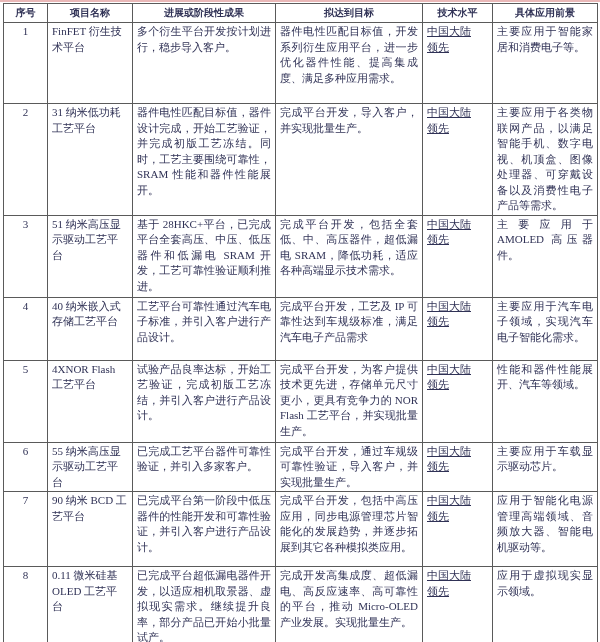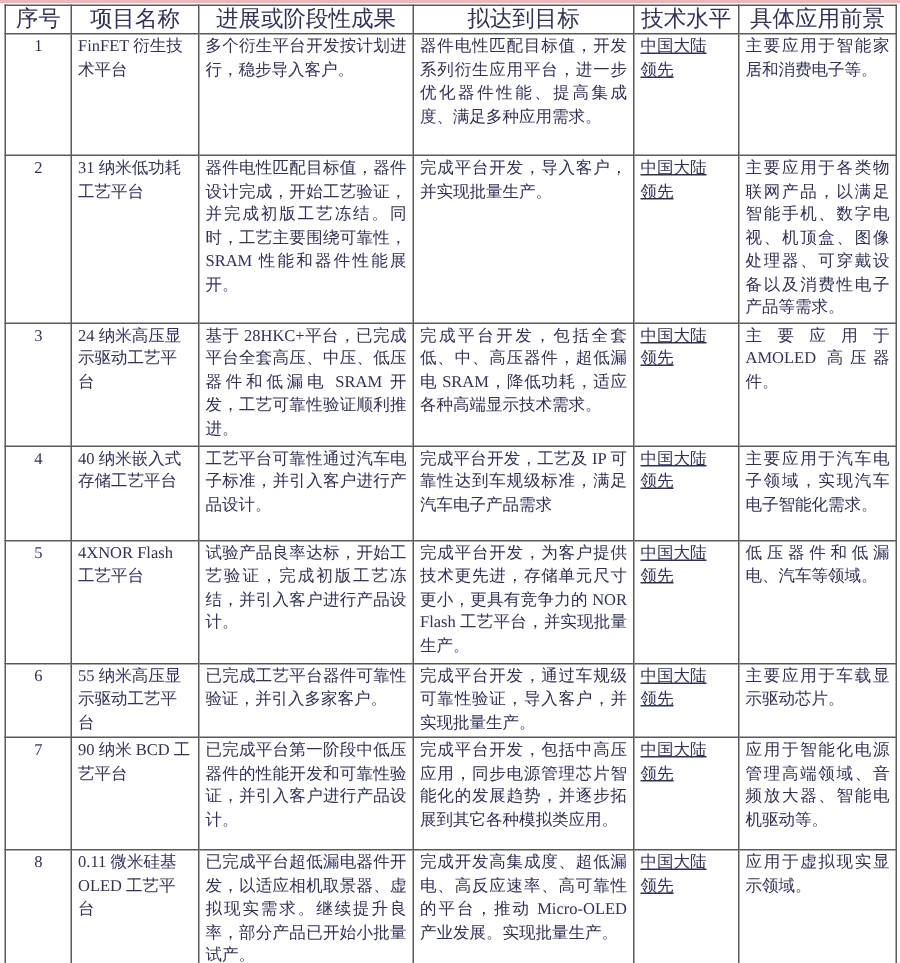--- a/index.html
+++ b/index.html
@@ -33,23 +33,23 @@
     border: 1px solid #5a5a5a;
     vertical-align: top;
     overflow: hidden;
     font-size: 11px;
     line-height: 15.5px;
     padding: 1px 4px;
     box-sizing: border-box;
     word-break: break-word;
   }
   .doc-table th {
-    font-weight: normal;
+    font-weight: bold;
     text-align: center;
-    font-size: 15px;
+    font-size: 10px;
     line-height: 14px;
     padding: 2px 1px;
     vertical-align: middle;
   }
   .cell-no {
     text-align: center;
     padding: 1px 1px;
   }
   .cell-name {
     text-align: left;
@@ -104,21 +104,21 @@
       <td class="cell-no">2</td>
       <td class="cell-name">31 纳米低功耗工艺平台</td>
       <td class="cell-just">器件电性匹配目标值，器件设计完成，开始工艺验证，并完成初版工艺冻结。同时，工艺主要围绕可靠性，SRAM 性能和器件性能展开。</td>
       <td class="cell-just">完成平台开发，导入客户，并实现批量生产。</td>
       <td class="cell-level">中国大陆
 领先</td>
       <td class="cell-just">主要应用于各类物联网产品，以满足智能手机、数字电视、机顶盒、图像处理器、可穿戴设备以及消费性电子产品等需求。</td>
     </tr>
     <tr style="height:82px">
       <td class="cell-no">3</td>
-      <td class="cell-name">24 纳米高压显示驱动工艺平台</td>
+      <td class="cell-name">51 纳米高压显示驱动工艺平台</td>
       <td class="cell-just">基于 28HKC+平台，已完成平台全套高压、中压、低压器件和低漏电 SRAM 开发，工艺可靠性验证顺利推进。</td>
       <td class="cell-just">完成平台开发，包括全套低、中、高压器件，超低漏电 SRAM，降低功耗，适应各种高端显示技术需求。</td>
       <td class="cell-level">中国大陆
 领先</td>
       <td class="cell-just">主 要 应 用 于 AMOLED 高压器件。</td>
     </tr>
     <tr style="height:63px">
       <td class="cell-no">4</td>
       <td class="cell-name">40 纳米嵌入式存储工艺平台</td>
       <td class="cell-just">工艺平台可靠性通过汽车电子标准，并引入客户进行产品设计。</td>
@@ -127,21 +127,21 @@
 领先</td>
       <td class="cell-just">主要应用于汽车电子领域，实现汽车电子智能化需求。</td>
     </tr>
     <tr style="height:82px">
       <td class="cell-no">5</td>
       <td class="cell-name">4XNOR Flash 工艺平台</td>
       <td class="cell-just">试验产品良率达标，开始工艺验证，完成初版工艺冻结，并引入客户进行产品设计。</td>
       <td class="cell-just">完成平台开发，为客户提供技术更先进，存储单元尺寸更小，更具有竞争力的 NOR Flash 工艺平台，并实现批量生产。</td>
       <td class="cell-level">中国大陆
 领先</td>
-      <td class="cell-just">低压器件和低漏电、汽车等领域。</td>
+      <td class="cell-just">性能和器件性能展开、汽车等领域。</td>
     </tr>
     <tr style="height:49px">
       <td class="cell-no">6</td>
       <td class="cell-name">55 纳米高压显示驱动工艺平台</td>
       <td class="cell-just">已完成工艺平台器件可靠性验证，并引入多家客户。</td>
       <td class="cell-just">完成平台开发，通过车规级可靠性验证，导入客户，并实现批量生产。</td>
       <td class="cell-level">中国大陆
 领先</td>
       <td class="cell-just">主要应用于车载显示驱动芯片。</td>
     </tr>

